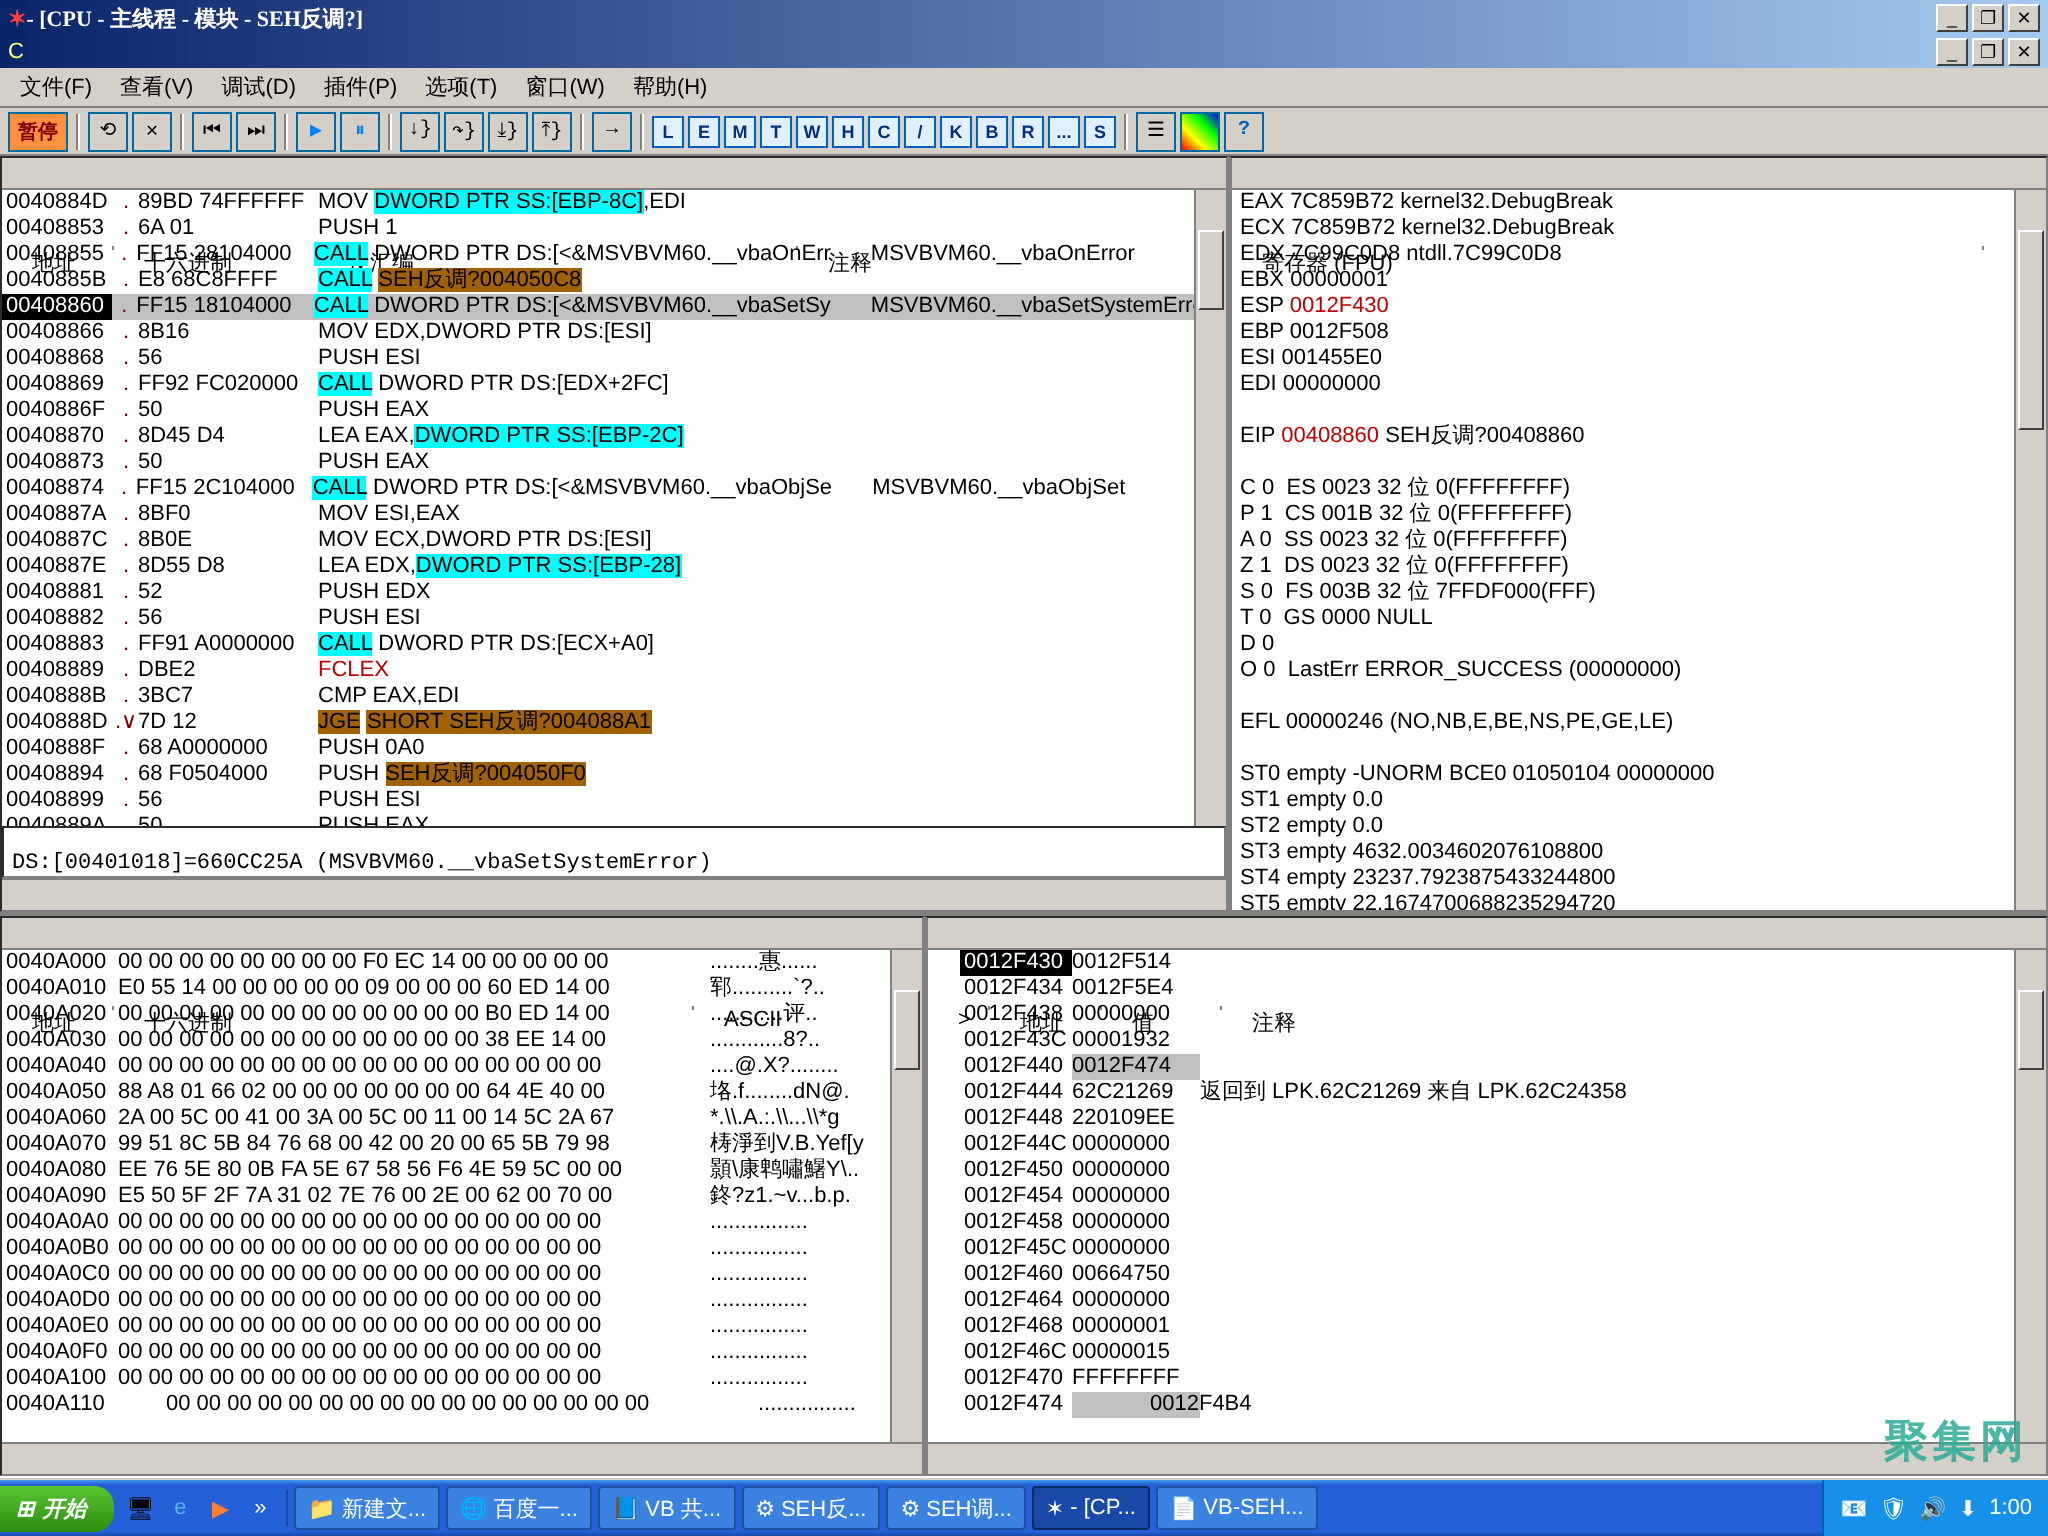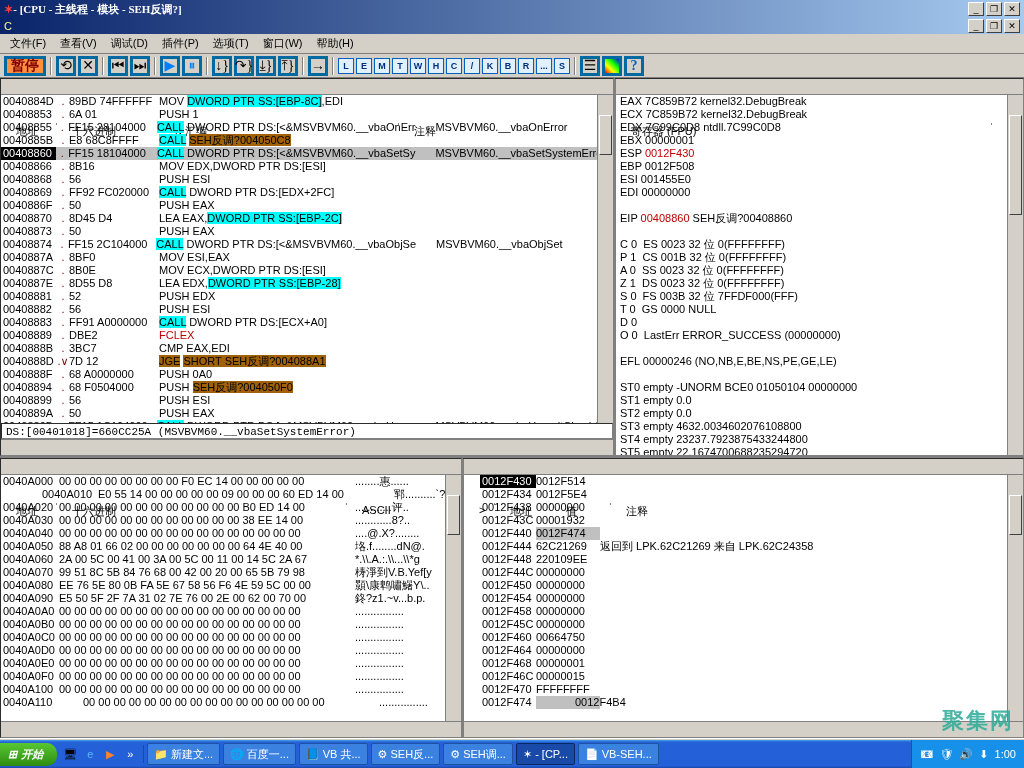--- a/index.html
+++ b/index.html
@@ -4,21 +4,21 @@
 <style>
 * { margin: 0; padding: 0; box-sizing: border-box; font-family: "Microsoft YaHei", SimSun, Arial, sans-serif; font-size: 11px; }
 body { background: #d4d0c8; width: 1024px; height: 768px; overflow: hidden; position: relative; }
 .titlebar { background: linear-gradient(to right, #0a246a, #a6caf0); color: #fff; height: 18px; display: flex; align-items: center; padding: 0 4px; }
 .titlebar .title { flex: 1; font-weight: bold; font-family: Liberation Serif, serif; }
 .winbtns { display: flex; gap: 2px; }
 .winbtn { width: 16px; height: 14px; background: #d4d0c8; border: 1px solid #fff; border-right-color: #404040; border-bottom-color: #404040; font-size: 9px; line-height: 12px; text-align: center; color: #000; cursor: pointer; }
 .menubar { background: #d4d0c8; height: 20px; display: flex; align-items: center; padding: 0 4px; border-bottom: 1px solid #808080; }
 .menubar .menuitem { padding: 2px 6px; margin-right: 2px; cursor: pointer; }
 .toolbar { background: #d4d0c8; height: 24px; display: flex; align-items: center; padding: 2px 4px; border-bottom: 1px solid #808080; gap: 2px; }
-.tbtn { width: 20px; height: 20px; border: 3px solid #0369a1; display: flex; align-items: center; justify-content: center; font-family: Liberation Serif, serif; font-size: 14px; cursor: pointer; }
+.tbtn { width: 20px; height: 20px; border: 1px solid #0369a1; display: flex; align-items: center; justify-content: center; font-family: Liberation Mono, monospace; font-size: 10px; cursor: pointer; }
 .tbtn.pause { background: #ff9040; color: #800000; font-weight: bold; padding: 0 4px; width: auto; }
 .tsep { width: 2px; height: 18px; border-left: 1px solid #808080; border-right: 1px solid #fff; margin: 0 2px; }
 .lbtn { width: 16px; height: 16px; border: 1px solid #0060c0; background: #e0f0ff; text-align: center; font-weight: bold; font-size: 9px; line-height: 14px; color: #003080; cursor: pointer; }
 .mainarea { display: flex; flex-direction: column; height: calc(768px - 18px - 18px - 20px - 24px - 28px); }
 .toprow { display: flex; height: 380px; border-bottom: 2px solid #808080; }
 .pane { background: #fff; border: 1px inset #808080; display: flex; flex-direction: column; font-family: "Courier New", monospace; font-size: 11px; }
 .pane-hdr { background: #d4d0c8; border-bottom: 1px solid #808080; display: flex; height: 16px; }
 .pane-hdr .col { border-right: 1px solid #808080; padding: 1px 15px; font-family: SimSun, sans-serif; margin-top: 44px; }
 .pane-body { flex: 1; overflow: hidden; position: relative; }
 .scrollbar-v { position: absolute; right: 0; top: 0; bottom: 0; width: 16px; background: #d4d0c8; border-left: 1px solid #808080; }
@@ -36,21 +36,21 @@
 .hl-yellow { background: #a16207; }
 .sel-gray { background: #c0c0c0; }
 .red { color: #c00000; }
 .regs { flex: 1; border-left: 2px solid #808080; }
 .regs .line { padding: 0 4px; white-space: pre; height: 13px; line-height: 13px; }
 .botrow { display: flex; flex: 1; }
 .hexpane { width: 462px; }
 .hexpane .row { display: flex; white-space: pre; height: 13px; line-height: 13px; padding-left: 2px; }
 .stackpane { flex: 1; border-left: 2px solid #808080; }
 .stackpane .row { display: flex; white-space: pre; height: 13px; line-height: 13px; }
-.statusline { background: #fff; border: 1px inset #808080; padding: 2px 4px; font-family: "Courier New", monospace; height: 16px; }
+.statusline { background: #fff; border: 1px inset #808080; padding: 12px 4px; font-family: "Courier New", monospace; height: 16px; }
 .cmdbar { background: #d4d0c8; height: 22px; display: flex; align-items: center; padding: 2px 6px; border-top: 1px solid #fff; }
 .cmdbar input { flex: 0 0 400px; height: 16px; border: 1px inset #808080; background: #fff; padding: 0 2px; font-family: monospace; }
 .taskbar { position: absolute; bottom: 0; left: 0; right: 0; height: 28px; background: linear-gradient(to bottom, #3e9de8, #2461d9 8%, #2461d9 92%, #1a48aa); display: flex; align-items: center; }
 .startbtn { background: linear-gradient(to bottom, #58c733, #2e8c0f); color: #fff; font-weight: bold; padding: 4px 14px 4px 8px; border-radius: 0 10px 10px 0; display: flex; align-items: center; gap: 4px; cursor: pointer; font-style: italic; }
 .taskbtn { background: #3b82e0; border: 1px solid #2050a0; color: #fff; padding: 2px 6px; margin-left: 3px; height: 22px; display: flex; align-items: center; gap: 3px; font-size: 11px; cursor: pointer; border-radius: 2px; max-width: 90px; overflow: hidden; white-space: nowrap; }
 .taskbtn.active { background: #1a4aa8; border-color: #0a2860; }
 .tray { margin-left: auto; background: #1690e8; padding: 2px 8px; color: #fff; display: flex; align-items: center; gap: 6px; height: 28px; border-left: 1px solid #0a5ab0; }
 .ql { display: flex; gap: 2px; padding: 0 4px; border-right: 1px solid #1a4aa8; }
 .ql .q { width: 18px; height: 18px; cursor: pointer; display: flex; align-items: center; justify-content: center; }
 .innertitle { background: linear-gradient(to right, #0a246a, #a6caf0); color: #fff; height: 16px; display: flex; padding: 0 4px; align-items: center; }
@@ -219,21 +219,21 @@
   <div class="botrow">
 
     <div class="pane hexpane">
       <div class="pane-hdr">
         <div class="col" style="width:56px;">地址</div>
         <div class="col" style="width:290px;">十六进制</div>
         <div class="col" style="flex:1;">ASCII</div>
       </div>
       <div class="pane-body" id="hex-body">
         <div class="row"><span style="width:56px;display:inline-block;">0040A000</span><span style="width:296px;display:inline-block;">00 00 00 00 00 00 00 00 F0 EC 14 00 00 00 00 00</span><span>........惠......</span></div>
-          <div class="row"><span style="width:56px;display:inline-block;margin-left:39px;">0040A010</span><span style="width:296px;display:inline-block;">E0 55 14 00 00 00 00 00 09 00 00 00 60 ED 14 00</span><span>郓..........`?..</span></div>
+          <div class="row"><span style="width:56px;display:inline-block;">0040A010</span><span style="width:296px;display:inline-block;">E0 55 14 00 00 00 00 00 09 00 00 00 60 ED 14 00</span><span>郓..........`?..</span></div>
           <div class="row"><span style="width:56px;display:inline-block;">0040A020</span><span style="width:296px;display:inline-block;">00 00 00 00 00 00 00 00 00 00 00 00 B0 ED 14 00</span><span>............评..</span></div>
           <div class="row"><span style="width:56px;display:inline-block;">0040A030</span><span style="width:296px;display:inline-block;">00 00 00 00 00 00 00 00 00 00 00 00 38 EE 14 00</span><span>............8?..</span></div>
           <div class="row"><span style="width:56px;display:inline-block;">0040A040</span><span style="width:296px;display:inline-block;">00 00 00 00 00 00 00 00 00 00 00 00 00 00 00 00</span><span>....@.X?........</span></div>
           <div class="row"><span style="width:56px;display:inline-block;">0040A050</span><span style="width:296px;display:inline-block;">88 A8 01 66 02 00 00 00 00 00 00 00 64 4E 40 00</span><span>垎.f........dN@.</span></div>
           <div class="row"><span style="width:56px;display:inline-block;">0040A060</span><span style="width:296px;display:inline-block;">2A 00 5C 00 41 00 3A 00 5C 00 11 00 14 5C 2A 67</span><span>*.\\.A.:.\\...\\*g</span></div>
           <div class="row"><span style="width:56px;display:inline-block;">0040A070</span><span style="width:296px;display:inline-block;">99 51 8C 5B 84 76 68 00 42 00 20 00 65 5B 79 98</span><span>梼淨到V.B.Yef[y</span></div>
           <div class="row"><span style="width:56px;display:inline-block;">0040A080</span><span style="width:296px;display:inline-block;">EE 76 5E 80 0B FA 5E 67 58 56 F6 4E 59 5C 00 00</span><span>顥\康鹎嘯鱪Y\..</span></div>
           <div class="row"><span style="width:56px;display:inline-block;">0040A090</span><span style="width:296px;display:inline-block;">E5 50 5F 2F 7A 31 02 7E 76 00 2E 00 62 00 70 00</span><span>鉖?z1.~v...b.p.</span></div>
           <div class="row"><span style="width:56px;display:inline-block;">0040A0A0</span><span style="width:296px;display:inline-block;">00 00 00 00 00 00 00 00 00 00 00 00 00 00 00 00</span><span>................</span></div>
           <div class="row"><span style="width:56px;display:inline-block;">0040A0B0</span><span style="width:296px;display:inline-block;">00 00 00 00 00 00 00 00 00 00 00 00 00 00 00 00</span><span>................</span></div>

